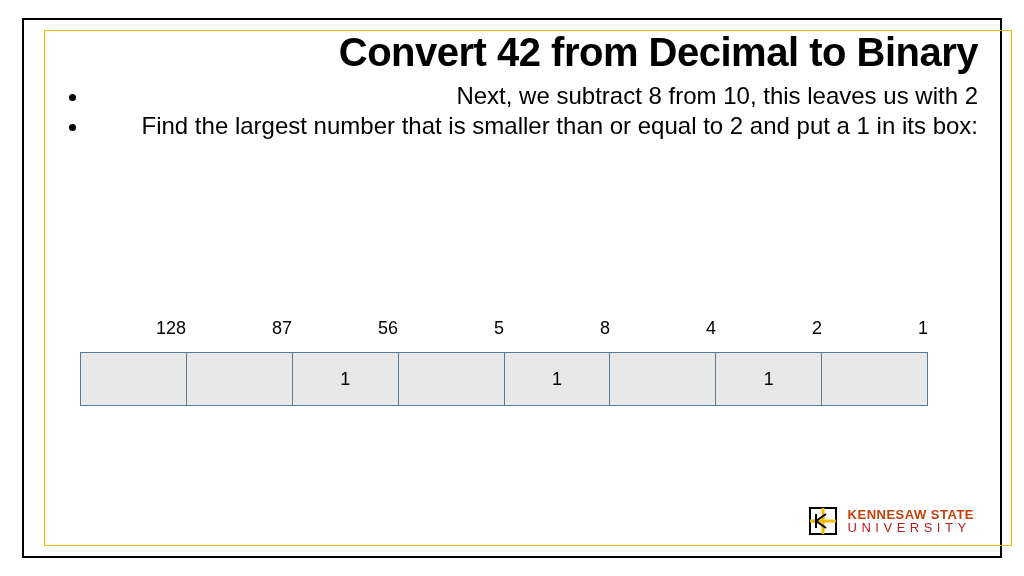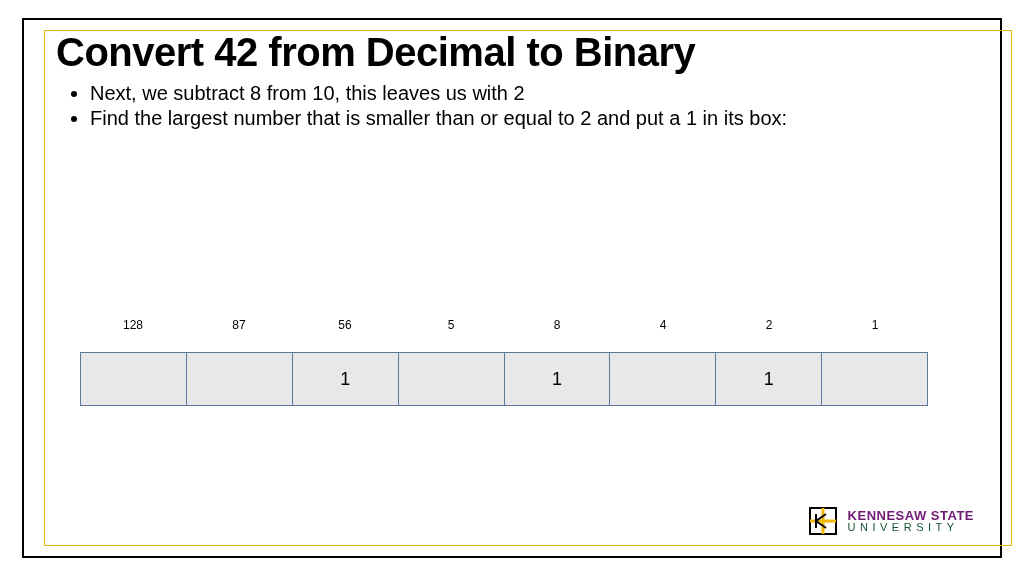--- a/index.html
+++ b/index.html
@@ -26,52 +26,53 @@
     left: 44px;
     right: 12px;
     bottom: 30px;
     border: 1px solid #f0b800;
   }
   .content {
     position: absolute;
     top: 30px;
     left: 56px;
     right: 46px;
+    text-align: right;
   }
   h1 {
     margin: 0 0 6px 0;
     font-size: 40px;
     font-weight: bold;
     letter-spacing: -0.5px;
   }
   ul.top {
     margin: 0;
     padding-left: 34px;
-    font-size: 20px;
+    font-size: 24px;
     line-height: 1.25;
   }
   ul.top > li {
     margin: 0;
   }
   ul.sub {
     list-style-type: circle;
     margin: 2px 0 0 0;
     padding-left: 34px;
   }
   .labels-row {
     position: absolute;
     top: 318px;
     left: 80px;
     right: 96px;
     display: flex;
   }
   .labels-row > div {
     flex: 1;
-    text-align: center;
-    font-size: 12px;
+    text-align: right;
+    font-size: 18px;
   }
   .box-row {
     position: absolute;
     top: 352px;
     left: 80px;
     right: 96px;
     display: flex;
     border: 1px solid #5a7a9a;
     background: #e8e8e8;
     height: 52px;
@@ -95,26 +96,26 @@
     align-items: center;
     gap: 8px;
   }
   .logo-text {
     line-height: 1;
   }
   .logo-line1 {
     font-size: 13px;
     font-weight: bold;
     letter-spacing: 0.5px;
-    color: #701a75;
+    color: #c2410c;
   }
   .logo-line2 {
-    font-size: 11px;
+    font-size: 13px;
     letter-spacing: 4.5px;
-    color: #14532d;
+    color: #b91c1c;
   }
 </style>
 </head>
 <body>
 
 <div class="outer-border"></div>
 <div class="inner-border"></div>
 
 <div class="content">
   <h1>Convert 42 from Decimal to Binary</h1>

